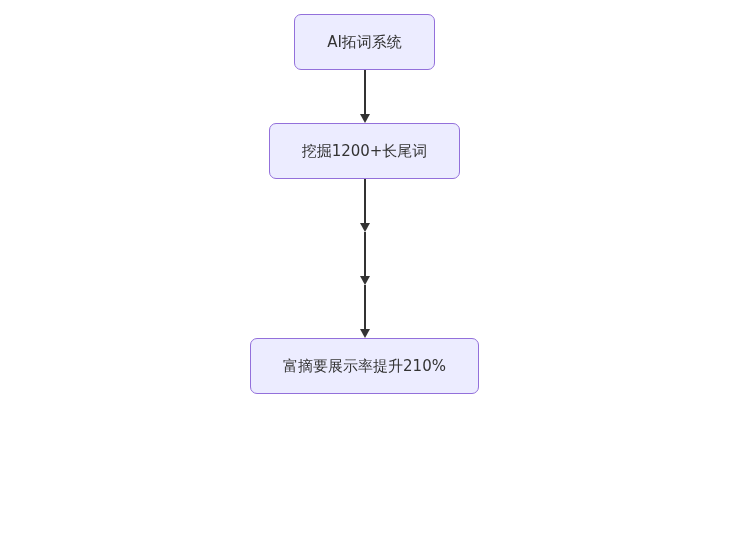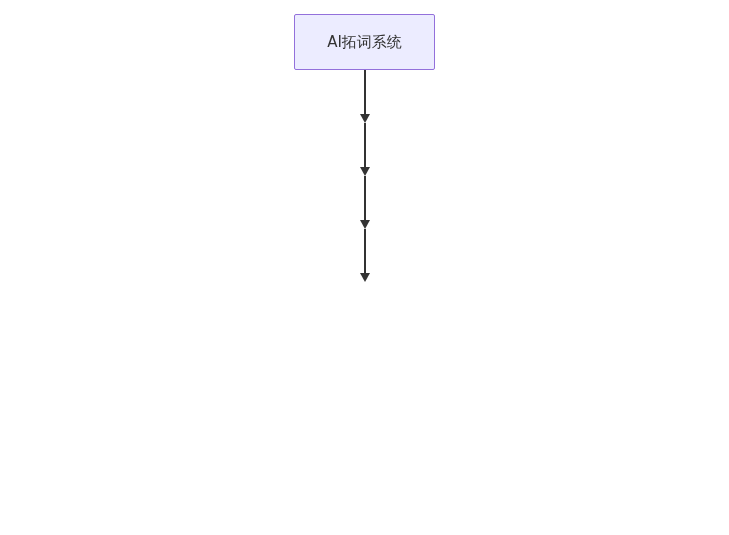--- a/index.html
+++ b/index.html
@@ -28,21 +28,21 @@
     left: 0;
     top: 14px;
     width: 100%;
     display: flex;
     flex-direction: column;
     align-items: center;
   }
   .flow-node {
     background: var(--node-fill);
     border: 1px solid var(--node-border);
-    border-radius: 2px;
+    border-radius: 7px;
     color: var(--text-color);
     font-size: 15px;
     line-height: 20px;
     padding: 17px 32px;
     text-align: center;
     white-space: nowrap;
   }
   .flow-arrow {
     width: 2px;
     height: 44px;
@@ -67,24 +67,30 @@
 
 <div class="canvas">
   <div class="flow">
 
     <div class="flow-node">
       <span>AI拓词系统</span>
     </div>
 
     <div class="flow-arrow"></div>
 
+    <div class="flow-node">
+      <span>挖掘1200+长尾词</span>
+    </div>
 
     <div class="flow-arrow"></div>
 
 
     <div class="flow-arrow"></div>
 
 
     <div class="flow-arrow"></div>
 
+    <div class="flow-node">
+      <span>富摘要展示率提升210%</span>
+    </div>
 
   </div>
 </div>
 
 </body></html>

